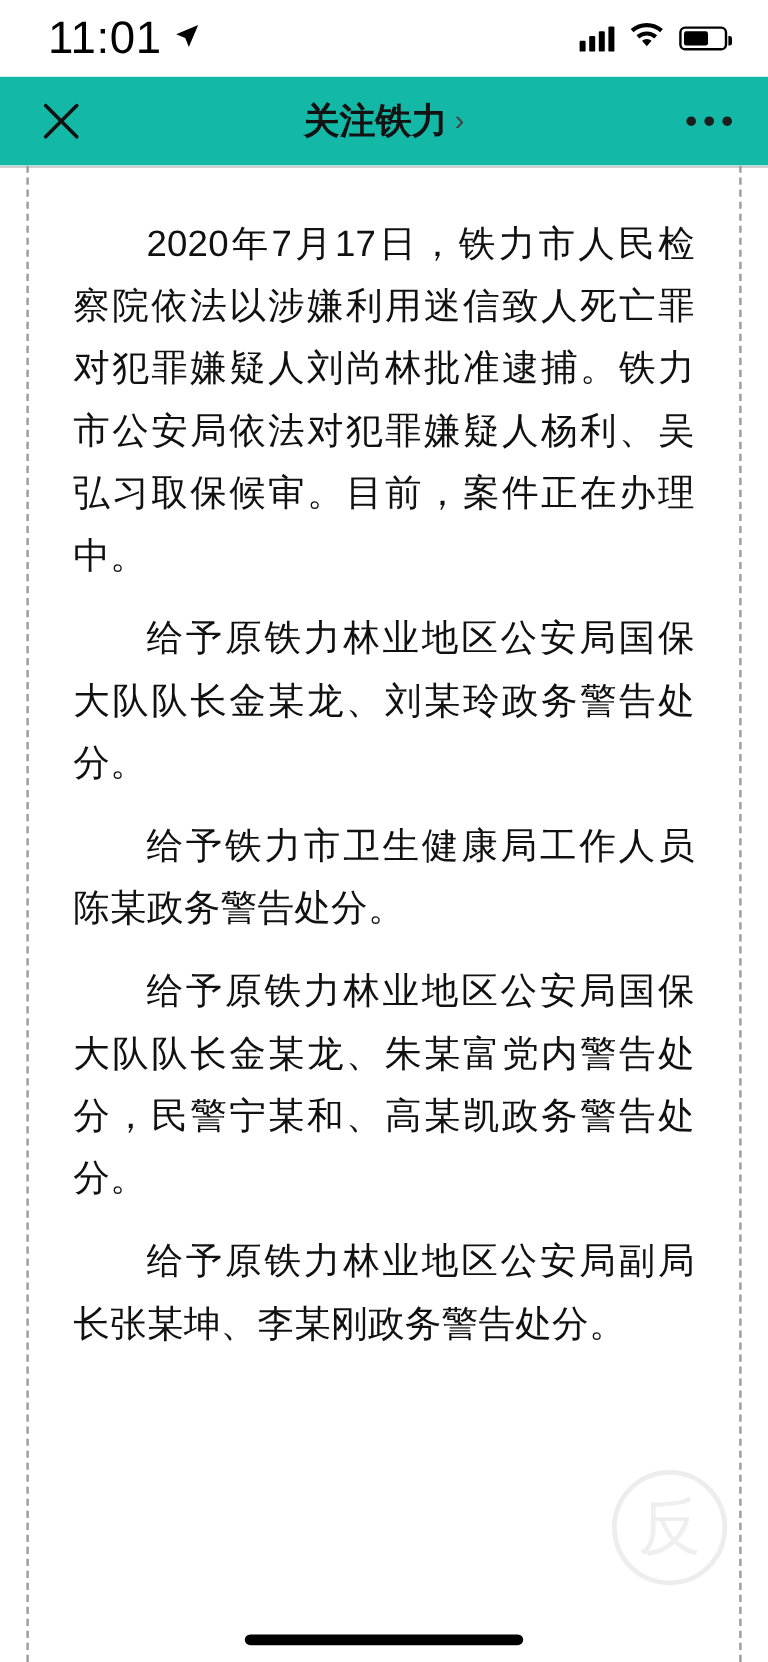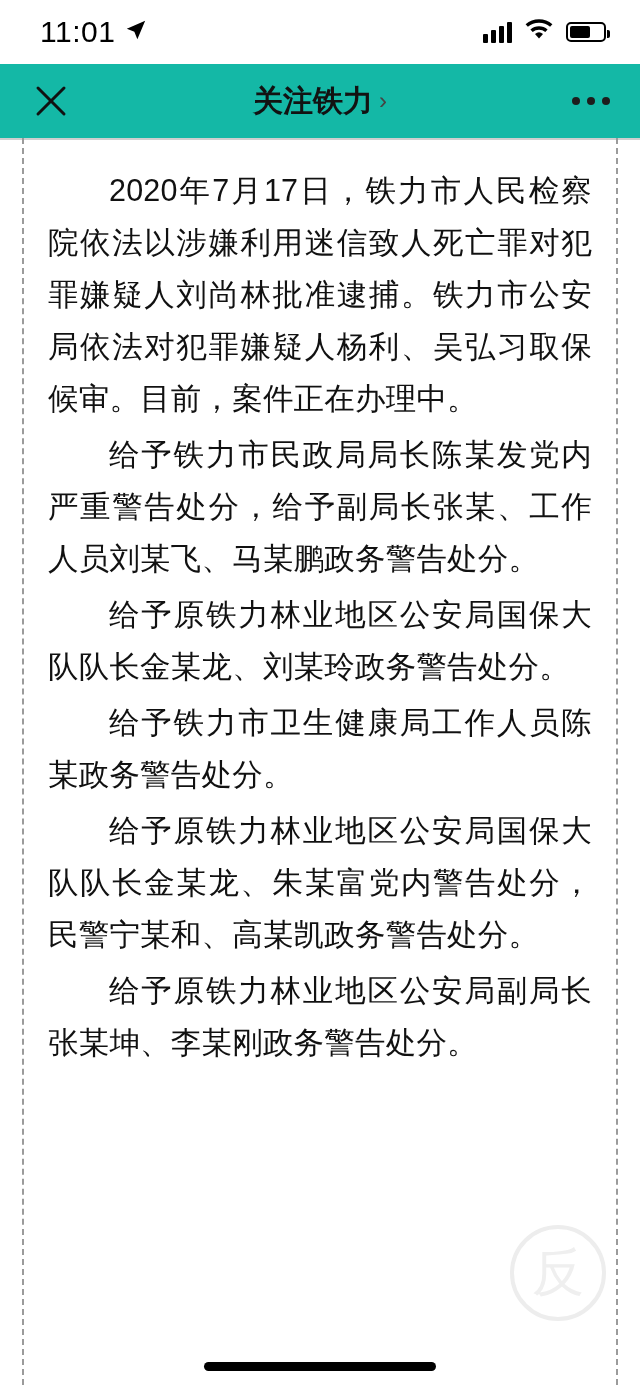--- a/index.html
+++ b/index.html
@@ -20,21 +20,21 @@
     justify-content: space-between;
     padding: 0 34px 0 40px;
     background: #ffffff;
   }
   .status-left {
     display: flex;
     align-items: center;
     gap: 10px;
   }
   .status-time {
-    font-size: 30px;
+    font-size: 38px;
     font-weight: 500;
     color: #000;
     letter-spacing: 0.5px;
   }
   .location-arrow { display: block; }
   .status-right {
     display: flex;
     align-items: center;
     gap: 12px;
   }
@@ -165,21 +165,21 @@
     padding: 22px 44px 0 44px;
     font-size: 30.5px;
     line-height: 52px;
     color: #111;
     font-family: "Liberation Sans", sans-serif;
     letter-spacing: 0.2px;
     text-align: justify;
   }
   .article p {
     text-indent: 2em;
-    margin: 4px;
+    margin: 17px;
     word-break: break-all;
   }
 
   
   .watermark {
     position: absolute;
     right: 34px;
     bottom: 64px;
     width: 96px;
     height: 96px;
@@ -255,21 +255,20 @@
   </div>
 </div>
 
 <div class="article-wrap">
   <div class="top-rule"></div>
   <div class="dashed left"></div>
   <div class="dashed right"></div>
 
   <div class="article">
     <p>2020年7月17日，铁力市人民检察院依法以涉嫌利用迷信致人死亡罪对犯罪嫌疑人刘尚林批准逮捕。铁力市公安局依法对犯罪嫌疑人杨利、吴弘习取保候审。目前，案件正在办理中。</p>
-    <p>给予铁力市民政局局长陈某发党内严重警告处分，给予副局长张某、工作人员刘某飞、马某鹏政务警告处分。</p>
     <p>给予原铁力林业地区公安局国保大队队长金某龙、刘某玲政务警告处分。</p>
     <p>给予铁力市卫生健康局工作人员陈某政务警告处分。</p>
     <p>给予原铁力林业地区公安局国保大队队长金某龙、朱某富党内警告处分，民警宁某和、高某凯政务警告处分。</p>
     <p>给予原铁力林业地区公安局副局长张某坤、李某刚政务警告处分。</p>
 
   </div>
 
   <div class="watermark">反</div>
   <div class="home-indicator"></div>
 </div>

